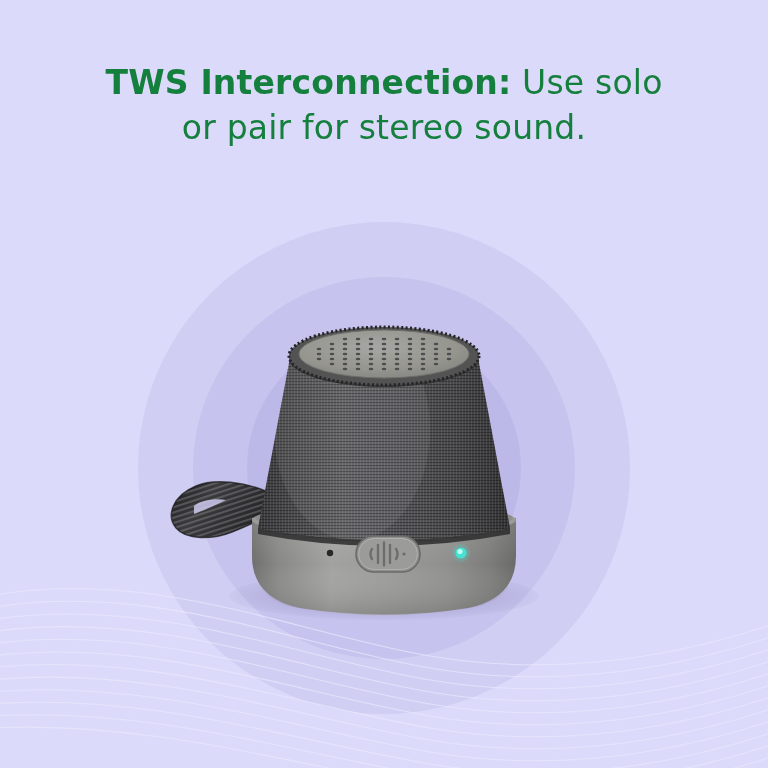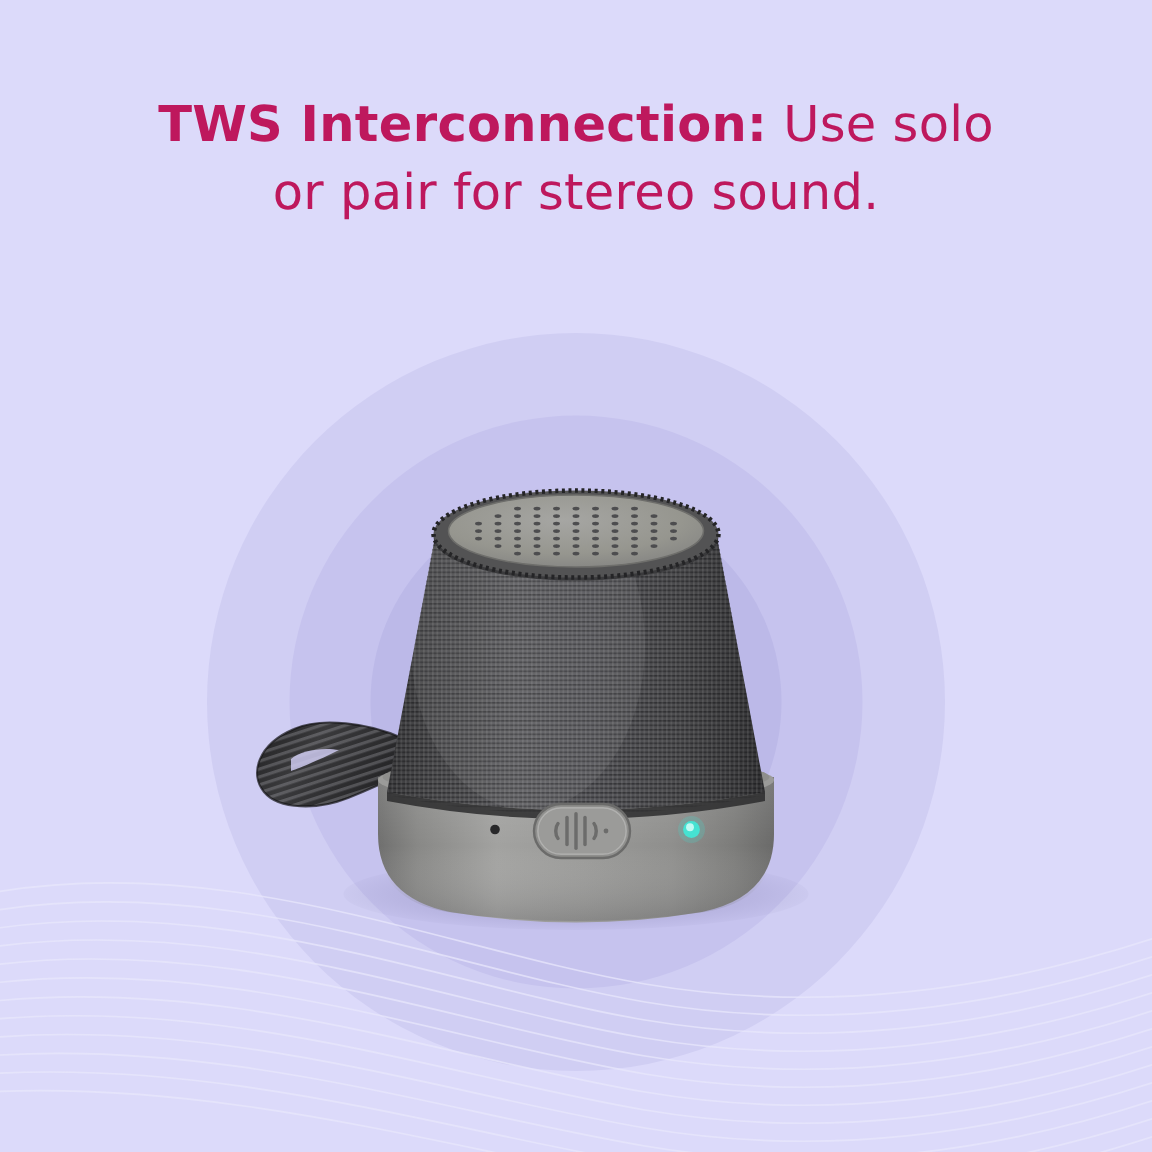--- a/index.html
+++ b/index.html
@@ -48,21 +48,21 @@
     pointer-events:none;
     opacity:.75;
   }
 
   
   #headline {
     position:absolute;
     left:0; top:60px;
     width:768px;
     text-align:center;
-    color:#be185d;
+    color:#15803d;
     font-size:33px;
     line-height:45px;
     font-weight:400;
     letter-spacing:.2px;
     padding:0 90px;
   }
   #headline .lead { font-weight:700; }
 
   
   #product {

